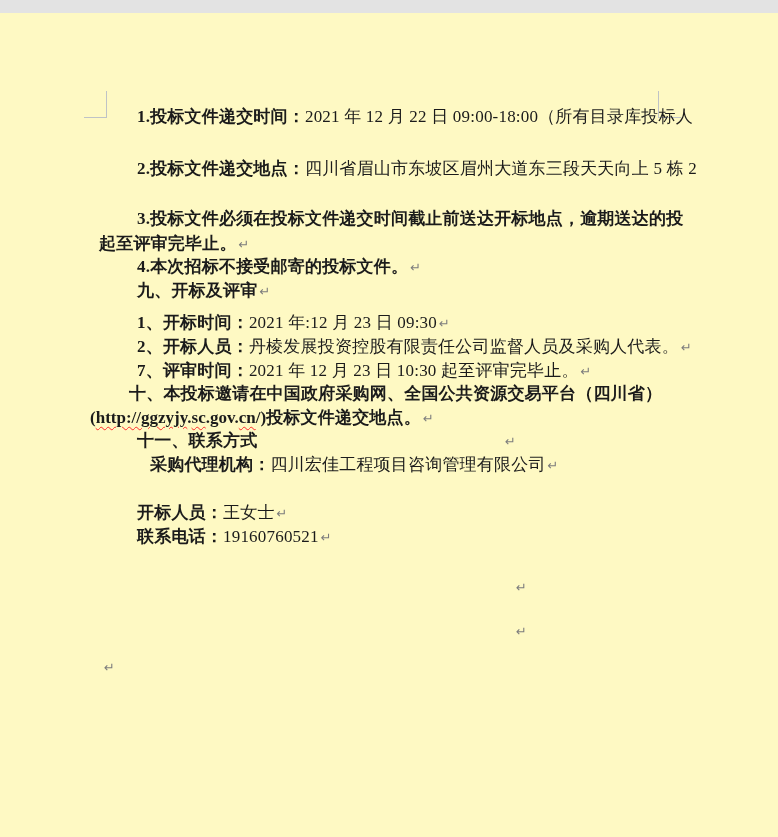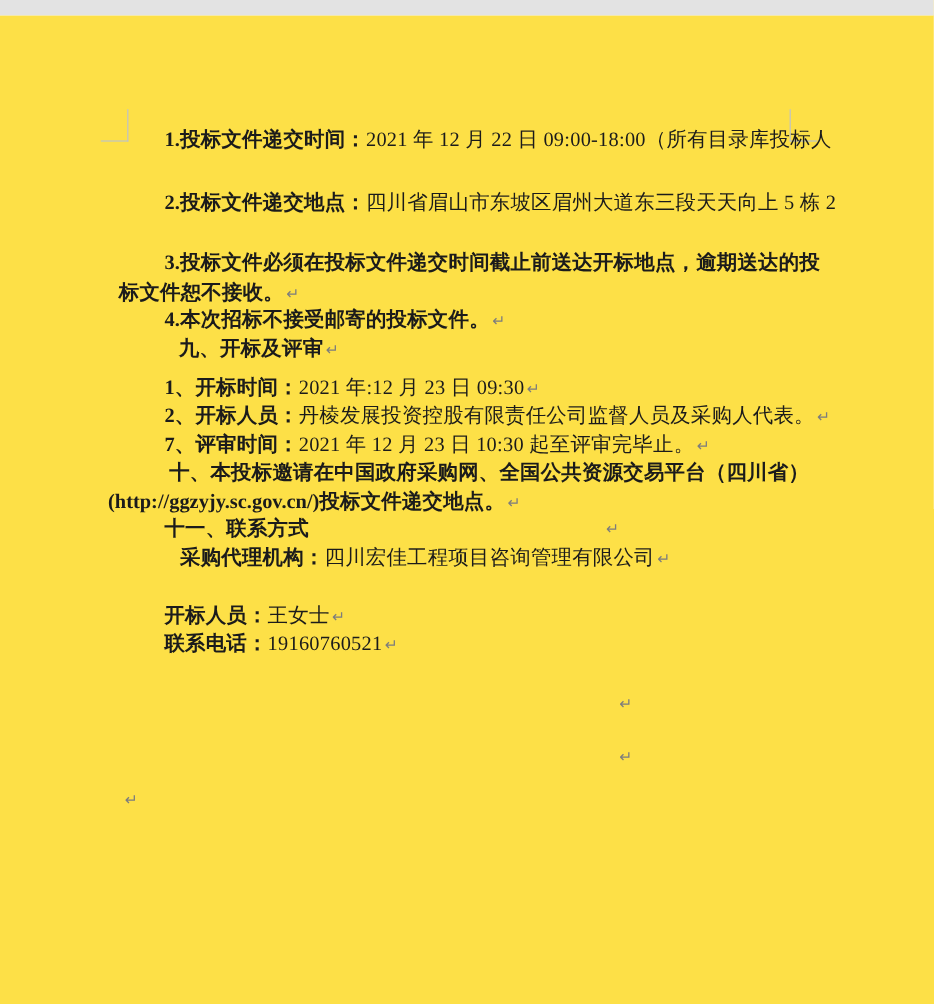--- a/index.html
+++ b/index.html
@@ -5,33 +5,34 @@
   html,body{margin:0;padding:0;}
   body{
     width:778px;height:837px;position:relative;background:#ffffff;
     font-family:"Liberation Serif","DejaVu Serif",serif;
     overflow:hidden;
   }
   .top-strip{
     position:absolute;left:0;top:0;width:778px;height:13px;
     background:#e3e3e3;
   }
-  .page{position:absolute;left:0;top:13px;width:778px;height:824px;background:#fde047;text-align:center;}
+  .page{position:absolute;left:0;top:13px;width:778px;height:824px;background:#fef9c3;text-align:center;}
   .boundary-mark{position:absolute;width:22px;height:26px;}
   .boundary-mark.tl{left:84px;top:78px;border-right:1px solid #bfc3c6;border-bottom:1px solid #bfc3c6;}
   .boundary-mark.tr{left:658px;top:78px;border-left:1px solid #bfc3c6;border-bottom:1px solid #bfc3c6;}
   .ln{
     position:absolute;white-space:pre;font-size:17px;line-height:19px;
     color:#1b1b1b;letter-spacing:0.2px;
   }
   .b{font-weight:700;}
   .r{font-weight:400;}
   .up{font-weight:700;letter-spacing:0;}
   .uw{
     font-weight:700;letter-spacing:0;
+    text-decoration:underline;
     text-decoration-style:wavy;
     text-decoration-color:#ff2a2a;
     text-decoration-thickness:1px;
     text-underline-offset:3px;
   }
   .pm{
     color:#7d7d7d;font-size:13px;font-weight:400;margin-left:2px;
     font-family:"DejaVu Sans",sans-serif;
   }
   .pm-abs{
@@ -46,31 +47,31 @@
 
 <div class="page">
   <div class="boundary-mark tl"></div>
   <div class="boundary-mark tr"></div>
 
   <div class="ln" style="top:94px;left:137px"><span class="b">1.投标文件递交时间：</span><span class="r">2021 年 12 月 22 日 09:00-18:00（所有目录库投标人</span></div>
 
   <div class="ln" style="top:146px;left:137px"><span class="b">2.投标文件递交地点：</span><span class="r">四川省眉山市东坡区眉州大道东三段天天向上 5 栋 2</span></div>
 
   <div class="ln" style="top:196px;left:137px"><span class="b">3.投标文件必须在投标文件递交时间截止前送达开标地点，逾期送达的投</span></div>
-  <div class="ln" style="top:221px;left:99px"><span class="b">标文件恕不接收。</span><span class="pm">↵</span></div>
+  <div class="ln" style="top:221px;left:99px"><span class="b">起至评审完毕止。</span><span class="pm">↵</span></div>
 
   <div class="ln" style="top:244px;left:137px"><span class="b">4.本次招标不接受邮寄的投标文件。</span><span class="pm">↵</span></div>
 
-  <div class="ln" style="top:268px;left:149px"><span class="b">九、开标及评审</span><span class="pm">↵</span></div>
+  <div class="ln" style="top:268px;left:137px"><span class="b">九、开标及评审</span><span class="pm">↵</span></div>
 
   <div class="ln" style="top:300px;left:137px"><span class="b">1、开标时间：</span><span class="r">2021 年:12 月 23 日 09:30</span><span class="pm">↵</span></div>
   <div class="ln" style="top:324px;left:137px"><span class="b">2、开标人员：</span><span class="r">丹棱发展投资控股有限责任公司监督人员及采购人代表。</span><span class="pm">↵</span></div>
   <div class="ln" style="top:348px;left:137px"><span class="b">7、评审时间：</span><span class="r">2021 年 12 月 23 日 10:30 起至评审完毕止。</span><span class="pm">↵</span></div>
 
-  <div class="ln" style="top:371px;left:141px"><span class="b">十、本投标邀请在中国政府采购网、全国公共资源交易平台（四川省）</span></div>
+  <div class="ln" style="top:371px;left:129px"><span class="b">十、本投标邀请在中国政府采购网、全国公共资源交易平台（四川省）</span></div>
   <div class="ln" style="top:395px;left:90px"><span class="up">(</span><span class="uw">http://ggzyjy</span><span class="up">.</span><span class="uw">sc</span><span class="up">.gov.</span><span class="uw">cn</span><span class="up">/)</span><span class="b">投标文件递交地点。</span><span class="pm">↵</span></div>
 
   <div class="ln" style="top:418px;left:137px"><span class="b">十一、联系方式</span></div>
   <div class="pm-abs" style="top:421px;left:505px">↵</div>
 
   <div class="ln" style="top:442px;left:150px"><span class="b">采购代理机构：</span><span class="r">四川宏佳工程项目咨询管理有限公司</span><span class="pm">↵</span></div>
   <div class="ln" style="top:490px;left:137px"><span class="b">开标人员：</span><span class="r">王女士</span><span class="pm">↵</span></div>
   <div class="ln" style="top:514px;left:137px"><span class="b">联系电话：</span><span class="r">19160760521</span><span class="pm">↵</span></div>
 
   <div class="pm-abs" style="top:567px;left:516px">↵</div>

